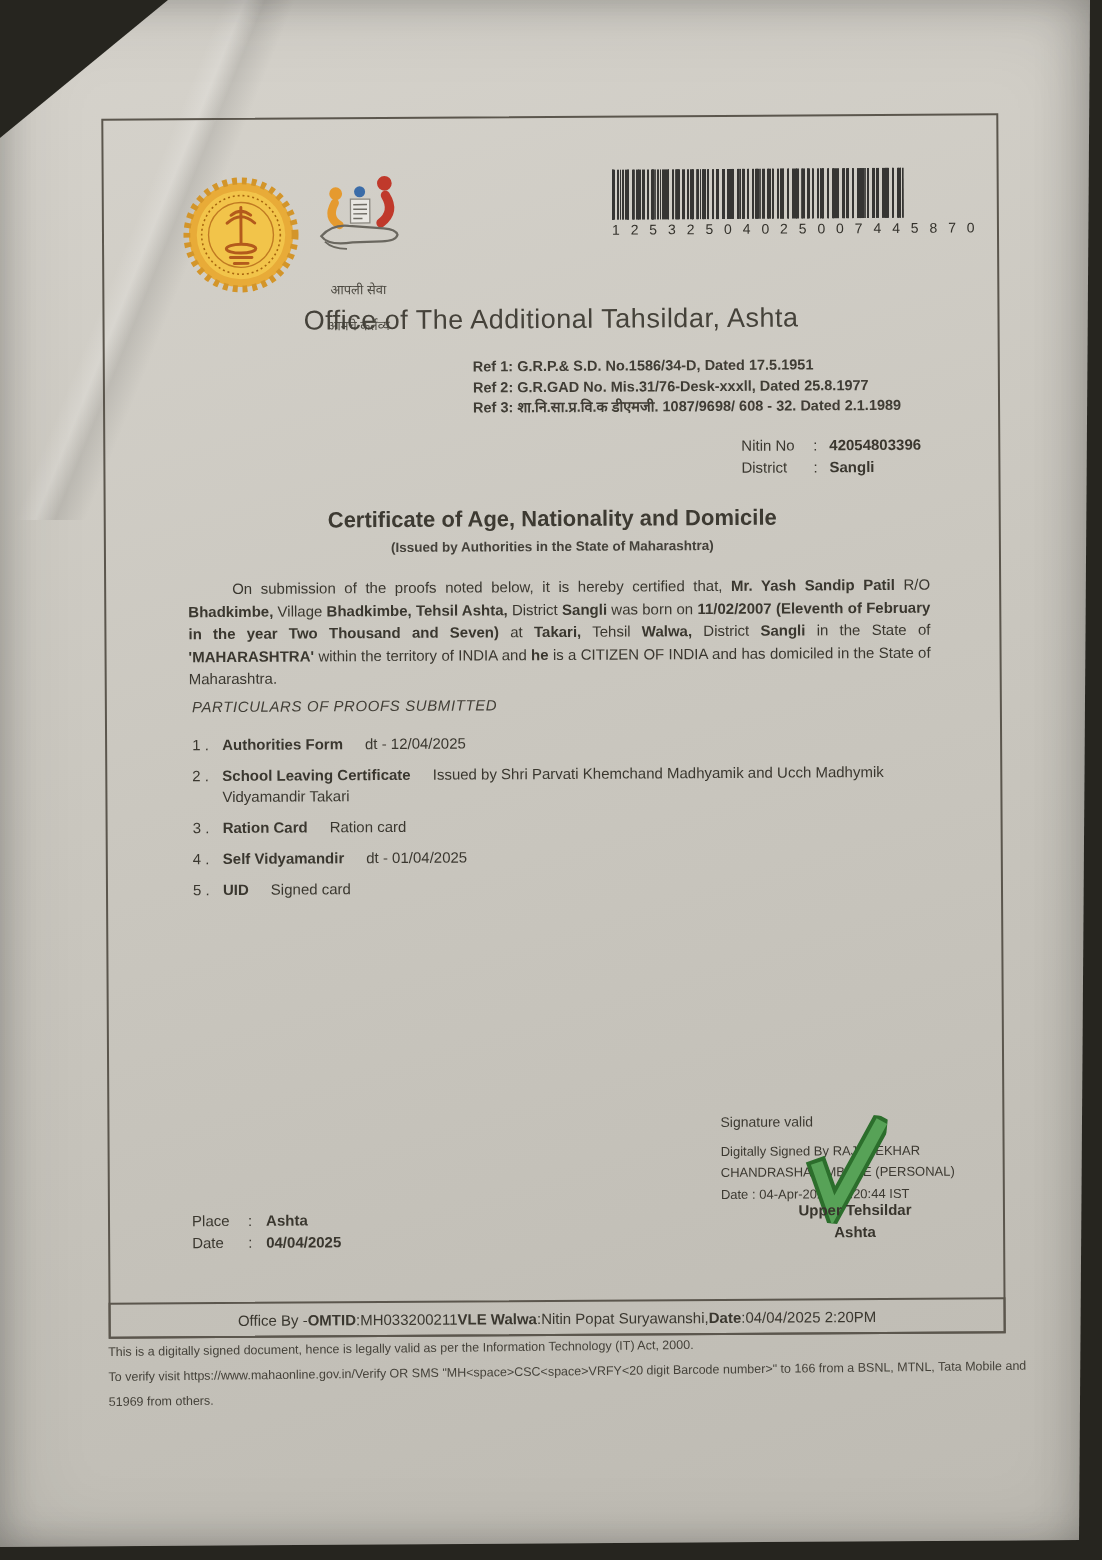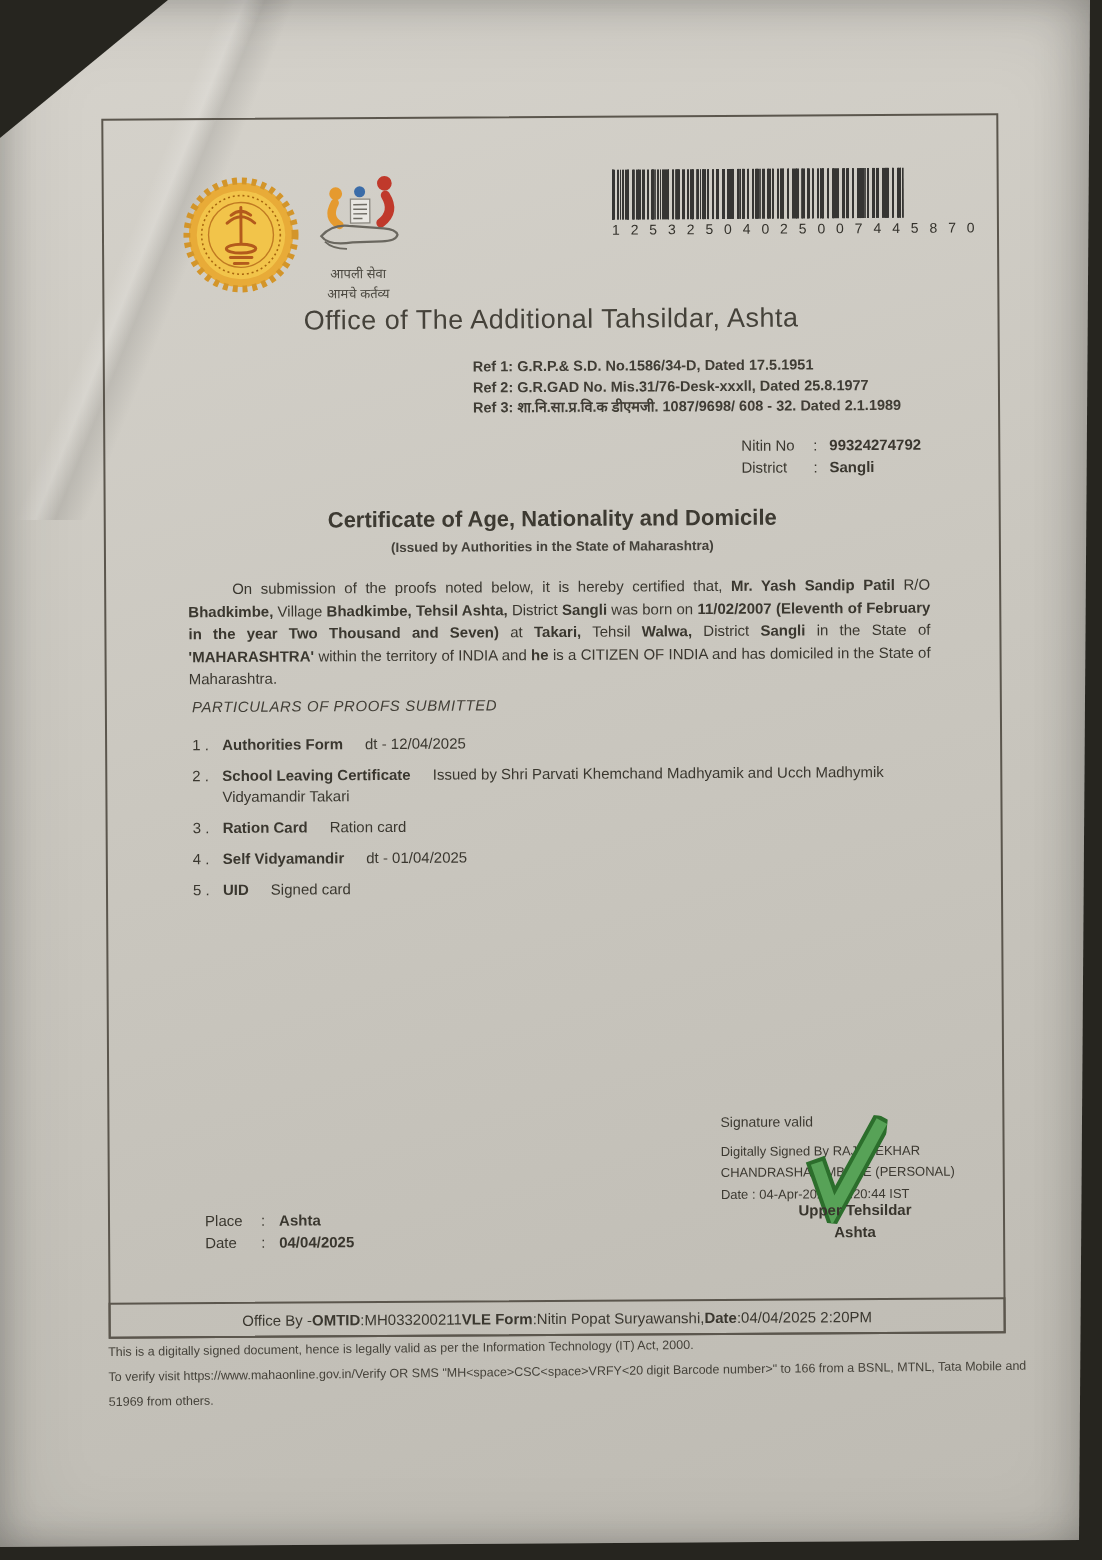--- a/index.html
+++ b/index.html
@@ -23,21 +23,21 @@
     background:linear-gradient(112deg, transparent 44%, rgba(255,255,255,.16) 48%, rgba(0,0,0,.09) 52%, transparent 58%);
   }
   .frame{
     position:absolute;left:105px;top:116px;width:893px;height:1216px;
     border:2px solid #5b564d;
     transform:rotate(-0.35deg);
   }
   
   .seal{position:absolute;left:78px;top:56px;width:118px;height:118px;}
   .aaple{position:absolute;left:204px;top:54px;width:100px;text-align:center;}
-  .aaple .devnagari{font-size:13px;line-height:16px;color:#4a473f;margin-top:4px;}
+  .aaple .devnagari{font-size:13px;line-height:16px;color:#4a473f;margin-top:20px;}
   
   .barcode-wrap{position:absolute;left:508px;top:52px;width:292px;}
   .barcode-bars{
     width:292px;height:50px;
     background:
       repeating-linear-gradient(90deg,#21211f 0 2px,transparent 2px 5px),
       repeating-linear-gradient(90deg,#21211f 0 1px,transparent 1px 8px),
       repeating-linear-gradient(90deg,#21211f 0 3px,transparent 3px 13px),
       repeating-linear-gradient(90deg,rgba(33,33,31,.85) 0 2px,transparent 2px 21px);
     opacity:.88;
@@ -66,21 +66,21 @@
   .proof{position:relative;padding-left:30px;margin-bottom:10px;}
   .proof .num{position:absolute;left:0;top:0;}
   .proof .pname{font-weight:bold;}
   .proof .pdetail{margin-left:22px;}
   
   .sig-block{position:absolute;left:611px;top:995px;width:270px;font-size:13px;line-height:21.5px;color:#3c3931;}
   .sig-valid{font-size:14px;margin-bottom:7px;}
   .designation{position:absolute;left:645px;top:1083px;width:200px;text-align:center;font-size:15px;font-weight:bold;line-height:22px;color:#38352d;}
   .tick{position:absolute;left:693px;top:996px;width:80px;height:112px;transform:rotate(6deg);}
   
-  .place-date{position:absolute;left:95px;top:1090px;font-size:15px;line-height:22px;}
+  .place-date{position:absolute;left:82px;top:1090px;font-size:15px;line-height:22px;}
   .place-date .lbl{display:inline-block;width:56px;}
   .place-date .col{display:inline-block;width:18px;}
   .place-date .val{font-weight:bold;}
   
   .printed-band{
     position:absolute;left:-2px;right:-2px;bottom:-2px;height:32px;
     border:2px solid #5b564d;border-bottom-width:2px;
     display:flex;align-items:center;justify-content:center;
     font-size:15px;color:#3a372f;white-space:nowrap;
   }
@@ -142,21 +142,21 @@
       <div class="office-title">Office of The Additional Tahsildar, Ashta</div>
 
       <div class="refs">
         <div>Ref 1: G.R.P.&amp; S.D. No.1586/34-D, Dated 17.5.1951</div>
         <div>Ref 2: G.R.GAD No. Mis.31/76-Desk-xxxll, Dated 25.8.1977</div>
         <div>Ref 3: शा.नि.सा.प्र.वि.क डीएमजी. 1087/9698/ 608 - 32. Dated 2.1.1989</div>
       </div>
 
       <div class="meta-rows">
         <div>
-          <span class="lbl">Nitin No</span><span class="col">:</span><span class="val">99324274792</span>
+          <span class="lbl">Nitin No</span><span class="col">:</span><span class="val">42054803396</span>
         </div>
         <div>
           <span class="lbl">District</span><span class="col">:</span><span class="val">Sangli</span>
         </div>
       </div>
 
       <div class="cert-title">Certificate of Age, Nationality and Domicile</div>
       <div class="cert-subtitle">(Issued by Authorities in the State of Maharashtra)</div>
 
       <div class="body-par"><span>On submission of the proofs noted below, it is hereby certified that, </span><span class="seg-b">Mr.  Yash Sandip Patil</span><span>  R/O </span><span class="seg-b">Bhadkimbe,</span><span> Village </span><span class="seg-b">Bhadkimbe,</span><span>  </span><span class="seg-b">Tehsil Ashta,</span><span>  District </span><span class="seg-b">Sangli</span><span>  was born on </span><span class="seg-b">11/02/2007 (Eleventh of February in the year Two Thousand and Seven)</span><span> at  </span><span class="seg-b">Takari,</span><span> Tehsil </span><span class="seg-b">Walwa,</span><span> District </span><span class="seg-b">Sangli</span><span> in the State of </span><span class="seg-b">'MAHARASHTRA'</span><span> within the territory of INDIA and </span><span class="seg-b">he</span><span> is a CITIZEN OF INDIA and has domiciled in the State of Maharashtra.</span></div>
@@ -205,21 +205,21 @@
         </div>
         <div>
           <span class="lbl">Date</span><span class="col">:</span><span class="val">04/04/2025</span>
         </div>
       </div>
 
       <div class="printed-band">
           <span>Office By -</span>
           <span class="seg-b">OMTID</span>
           <span> :MH033200211 </span>
-          <span class="seg-b">VLE Form</span>
+          <span class="seg-b">VLE Walwa</span>
           <span> :Nitin Popat Suryawanshi, </span>
           <span class="seg-b">Date</span>
           <span>:04/04/2025 2:20PM</span>
         </div>
     </div>
 
     <div class="disclaimer">
       <div>This is a digitally signed document, hence is legally valid as per the Information Technology (IT) Act, 2000.</div>
       <div>To verify visit https://www.mahaonline.gov.in/Verify OR SMS "MH&lt;space&gt;CSC&lt;space&gt;VRFY&lt;20 digit Barcode number&gt;" to 166 from a BSNL, MTNL, Tata Mobile and</div>
       <div>51969 from others.</div>

